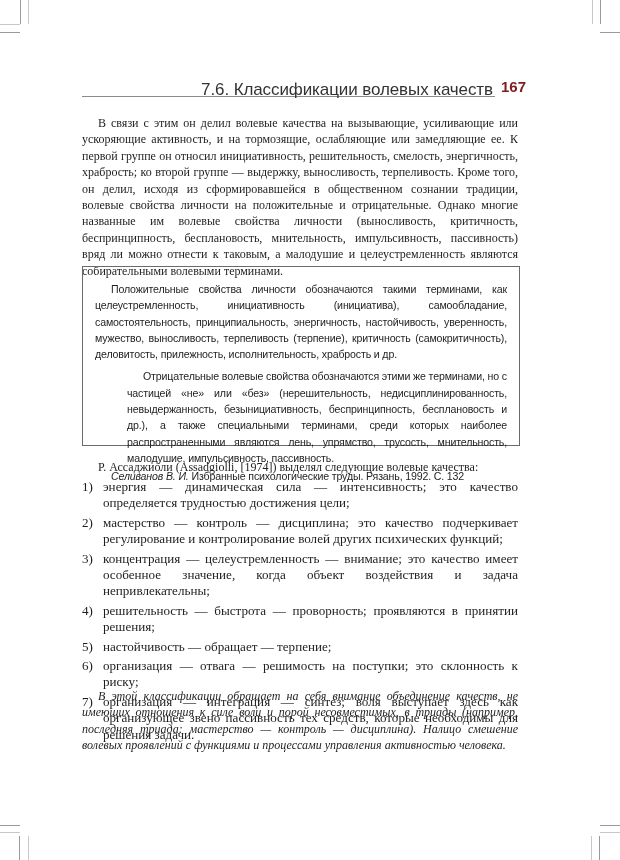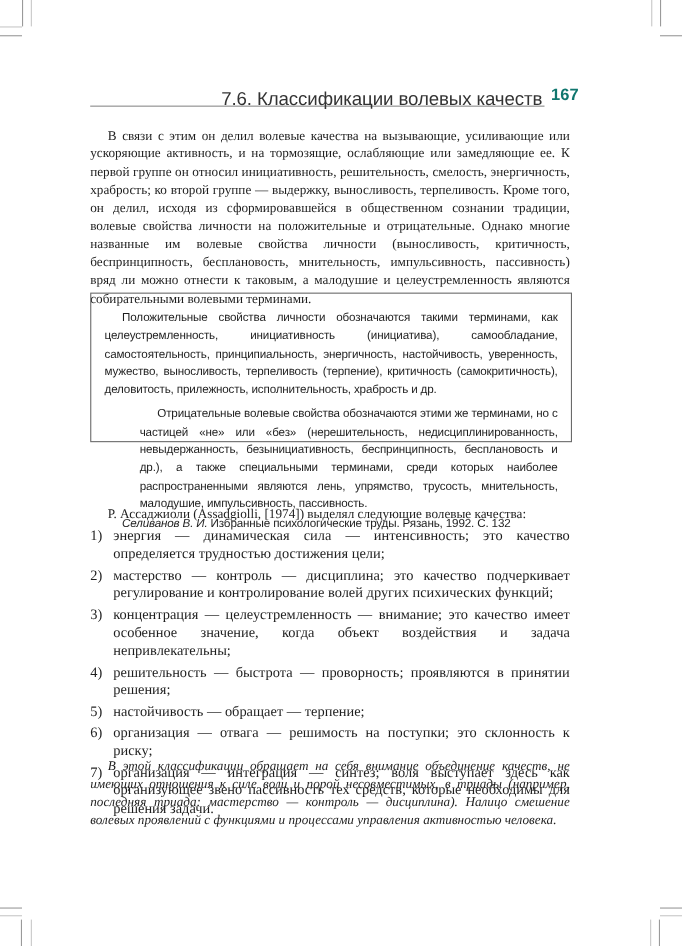--- a/index.html
+++ b/index.html
@@ -1,25 +1,25 @@
 <!DOCTYPE html>
 <html><head>
 <meta charset="utf-8">
 <style>
   html, body { margin: 0; padding: 0; background: #ffffff; }
   body { width: 620px; height: 860px; position: relative; overflow: hidden; color: #1e1e1e; }
   .crop { position: absolute; background: #9a9a9a; }
   .running-head { position: absolute; left: 82px; top: 78px; width: 413px; height: 18px; border-bottom: 1px solid #8a8a8a; }
   .running-title { position: absolute; right: 2px; top: 2px; font-family: "Liberation Sans", sans-serif; font-size: 17px; letter-spacing: -0.1px; color: #333; }
-  .page-num { position: absolute; left: 501px; top: 78px; font-family: "Liberation Sans", sans-serif; font-weight: bold; font-size: 15px; color: #0f766e; }
+  .page-num { position: absolute; left: 501px; top: 78px; font-family: "Liberation Sans", sans-serif; font-weight: bold; font-size: 15px; color: #7f1d1d; }
   .body { position: absolute; left: 82px; width: 436px; font-family: "Liberation Serif", serif; font-size: 12px; line-height: 16.4px; text-align: justify; }
   .body p { margin: 0; }
   .indent { text-indent: 16px; }
   .p1 { top: 115px; }
-  .box { position: absolute; left: 82px; top: 266px; width: 438px; height: 136px; border: 1px solid #6a6a6a; box-sizing: border-box; padding: 14px 12px 0 12px; font-family: "Liberation Sans", sans-serif; font-size: 10.6px; line-height: 16.3px; text-align: justify; letter-spacing: -0.15px; }
+  .box { position: absolute; left: 82px; top: 266px; width: 438px; height: 180px; border: 1px solid #6a6a6a; box-sizing: border-box; padding: 14px 12px 0 12px; font-family: "Liberation Sans", sans-serif; font-size: 10.6px; line-height: 16.3px; text-align: justify; letter-spacing: -0.15px; }
   .box p { margin: 0; }
   .box .q2 { margin-top: 6px; text-indent: 16px; margin-left: 32px; }
   .box .cite { margin-top: 2px; padding-left: 16px; text-align: left; }
   .box .cite i { font-style: italic; }
   .p2 { top: 459px; }
   .list { position: absolute; left: 82px; top: 479px; width: 436px; font-family: "Liberation Serif", serif; font-size: 13.1px; line-height: 16.4px; }
   .li { display: flex; margin-bottom: 3px; text-align: justify; }
   .li .num { width: 21px; flex: none; }
   .li .txt { flex: 1; }
   .p3 { top: 688px; font-style: italic; }

